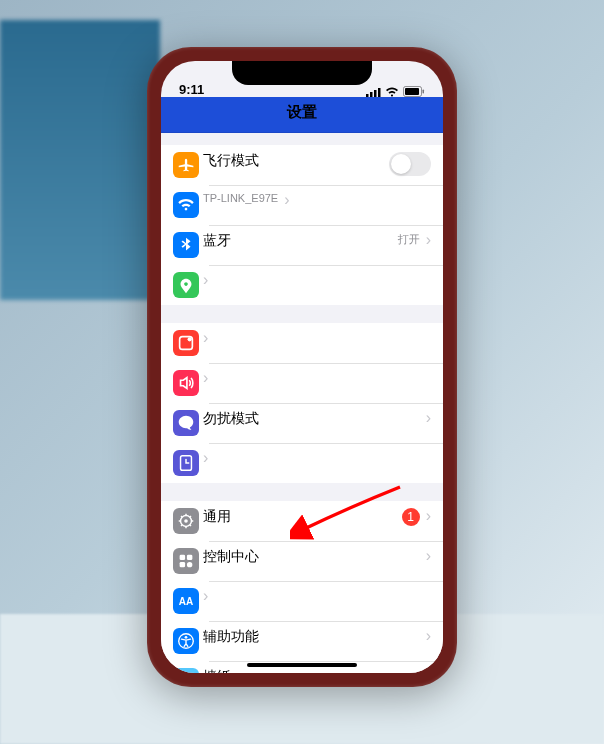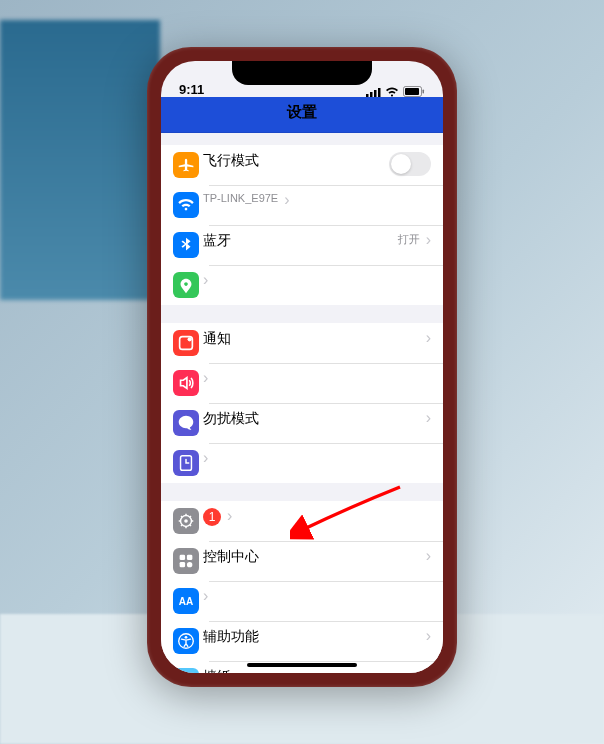--- a/index.html
+++ b/index.html
@@ -252,21 +252,20 @@
           </div>
         </div>
         <div class="group">
           <div class="row">
             <div class="ricon" style="background: rgb(255, 59, 48);">
               <svg width="20" height="20" viewBox="0 0 22 22">
                 <rect x="4" y="4" width="14" height="14" rx="3" fill="none" stroke="#fff" stroke-width="1.8"></rect>
                 <circle cx="15" cy="7" r="2.3" fill="#fff"></circle>
               </svg>
             </div>
-            <div class="rlabel">通知</div>
             <span class="chevron">›</span>
           </div>
           <div class="row">
             <div class="ricon" style="background: rgb(255, 45, 85);">
               <svg width="20" height="20" viewBox="0 0 22 22">
                 <path d="M5 8h3l4-3v12l-4-3H5V8zm10 .5c1 1 1 4 0 5M17 6c2 2 2 8 0 10" fill="none" stroke="#fff" stroke-width="1.8" stroke-linecap="round"></path>
               </svg>
             </div>
             <span class="chevron">›</span>
           </div>
@@ -291,20 +290,21 @@
         </div>
         <div class="group">
           <div class="row">
             <div class="ricon" style="background: rgb(142, 142, 147);">
               <svg width="20" height="20" viewBox="0 0 22 22">
                 <circle cx="11" cy="11" r="6" fill="none" stroke="#fff" stroke-width="1.6"></circle>
                 <circle cx="11" cy="11" r="2" fill="#fff"></circle>
                 <path d="M11 3v2M11 17v2M3 11h2M17 11h2M5.5 5.5l1.4 1.4M15.1 15.1l1.4 1.4M5.5 16.5l1.4-1.4M15.1 6.9l1.4-1.4" stroke="#fff" stroke-width="1.6"></path>
               </svg>
             </div>
+            <div class="rlabel">通用</div>
             <span class="badge">1</span>
             <span class="chevron">›</span>
           </div>
           <div class="row">
             <div class="ricon" style="background: rgb(142, 142, 147);">
               <svg width="20" height="20" viewBox="0 0 22 22">
                 <rect x="4" y="4" width="6" height="6" rx="1.5" fill="#fff"></rect>
                 <rect x="12" y="4" width="6" height="6" rx="1.5" fill="#fff"></rect>
                 <rect x="4" y="12" width="6" height="6" rx="1.5" fill="#fff"></rect>
                 <rect x="12" y="12" width="6" height="6" rx="3" fill="#fff"></rect>

